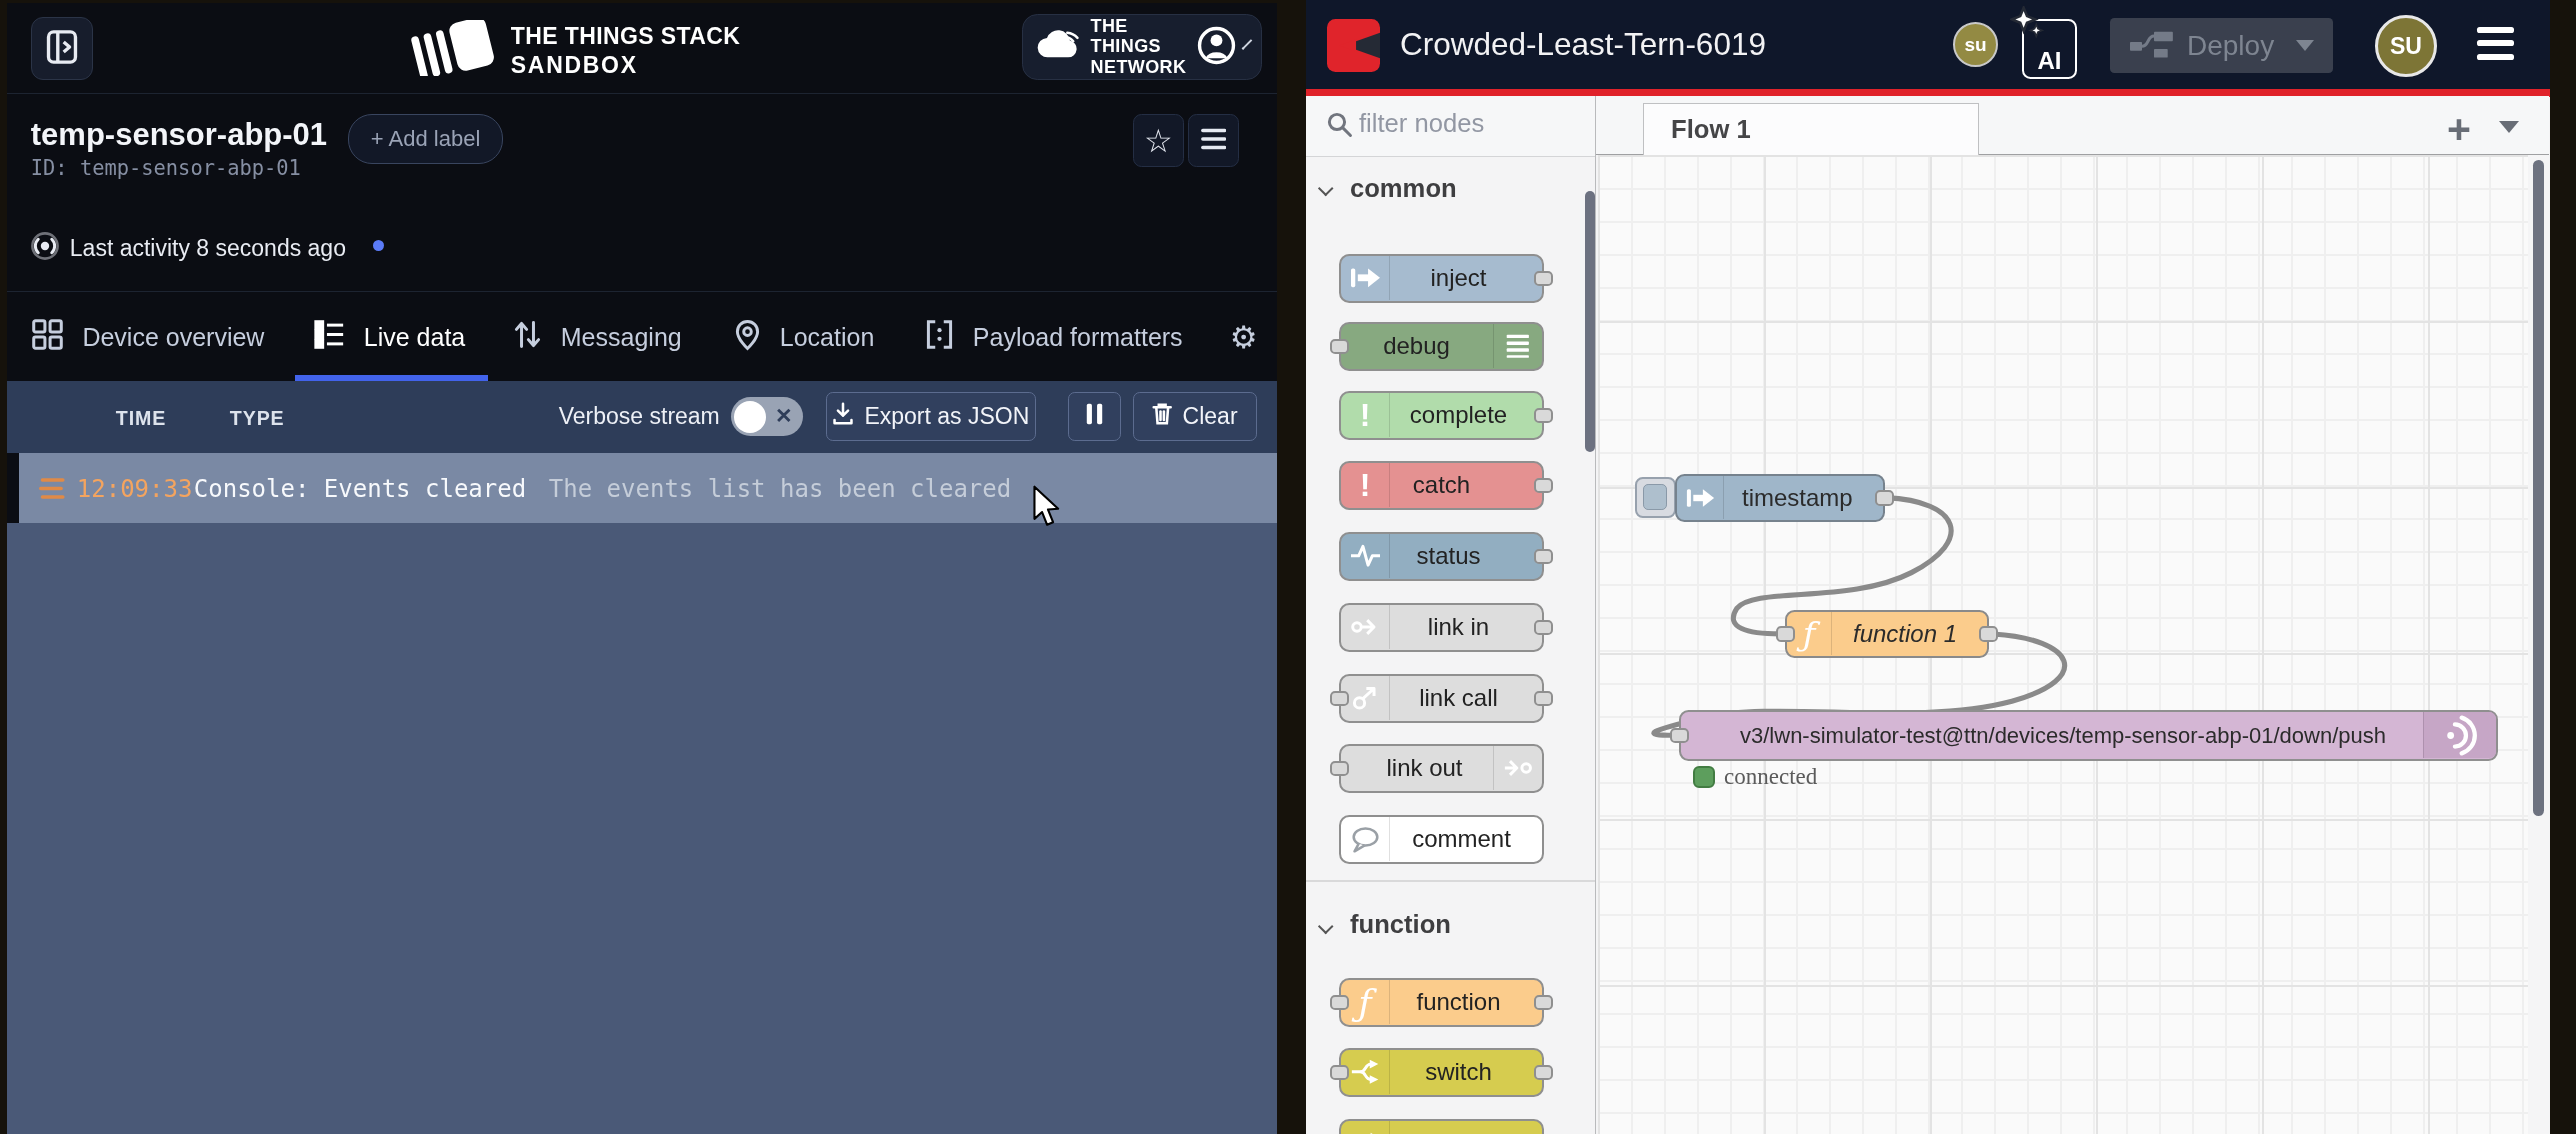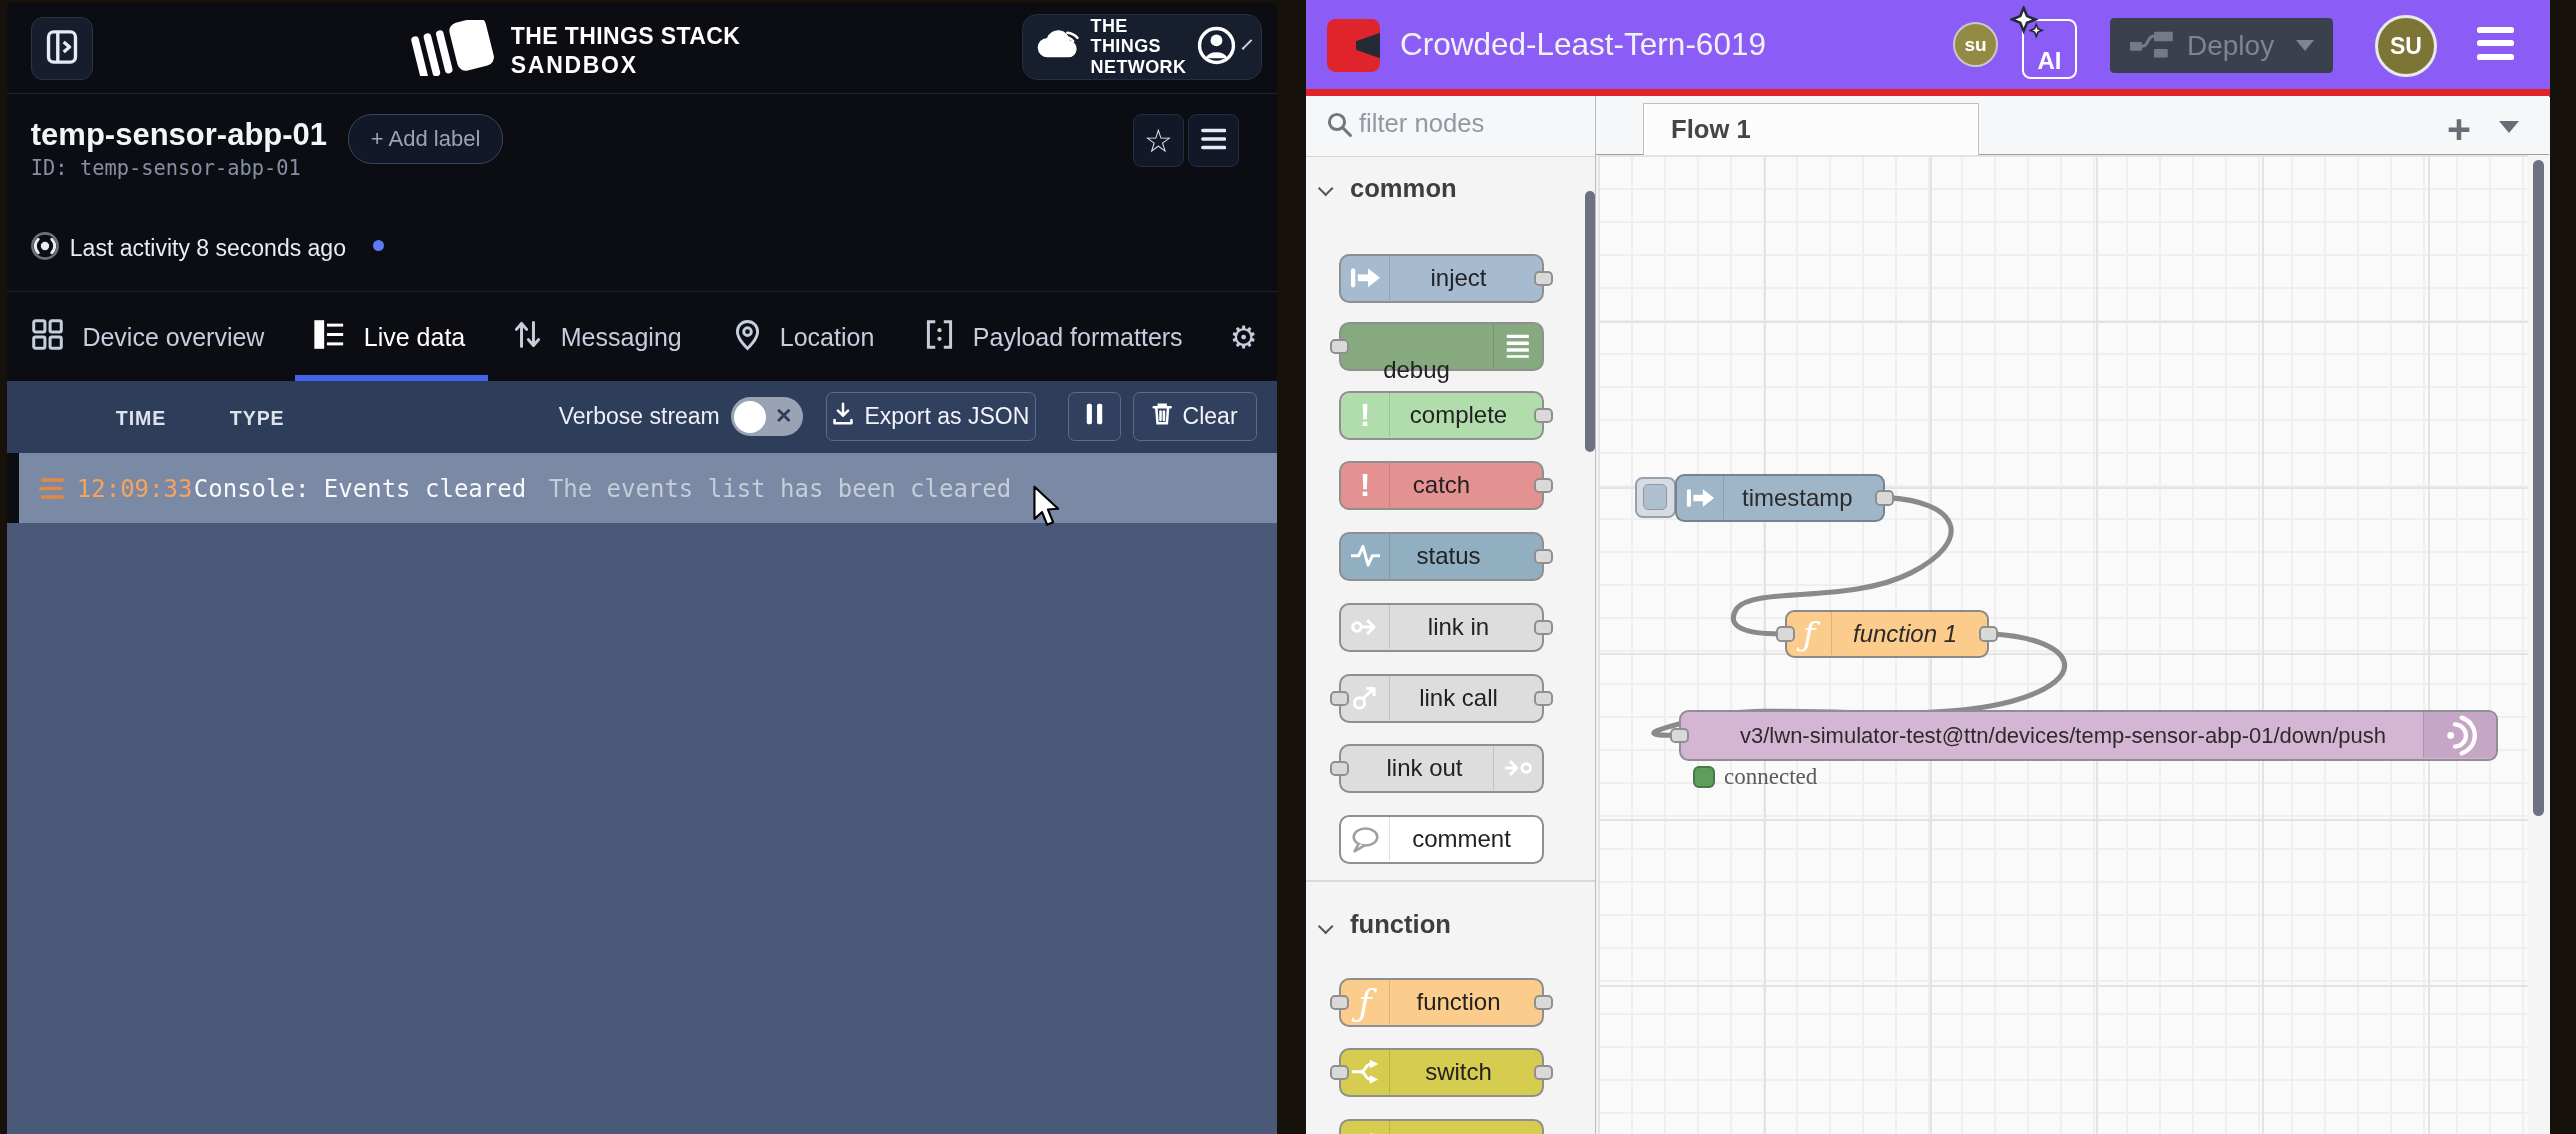--- a/index.html
+++ b/index.html
@@ -29,21 +29,21 @@
   .colh{position:absolute;top:25.6px;color:#dde3ec;font-size:19.6px;font-weight:bold;letter-spacing:0.9px;margin-left:48px;}
   .toggle{position:absolute;left:724px;top:16px;width:72px;height:39px;border-radius:19.6px;background:#99a3b4;}
   .toggle .knob{position:absolute;left:3.4px;top:3.4px;width:32px;height:32px;border-radius:50%;background:#ffffff;}
   .toggle .x{position:absolute;right:10.2px;top:6.8px;color:#2e3d59;font-size:21px;font-weight:bold;}
   .bar-btn{position:absolute;top:11px;height:49px;border:1.7px solid #5c6c8f;border-radius:6.8px;background:#31405e;color:#f2f4f9;font-size:23px;display:flex;align-items:center;justify-content:center;gap:10.2px;box-sizing:border-box;}
   .event-row{position:absolute;left:0;top:450px;width:100%;height:70px;background:#7a89a4;margin-left:12px;}
   .mono{font-family:"DejaVu Sans Mono",monospace;}
   .ttn-body{position:absolute;left:0;top:520px;width:100%;height:612px;background:#4a5977;}
   
   .nr{position:absolute;left:1306px;top:0;width:1244px;height:1135px;background:#f4f4f5;overflow:hidden;}
-  .nr-header{position:absolute;left:0;top:0;width:100%;height:89px;background:#8b5cf6;}
+  .nr-header{position:absolute;left:0;top:0;width:100%;height:89px;background:#0f172a;}
   .nr-red{position:absolute;left:0;top:89px;width:100%;height:7.7px;background:#e0222a;}
   .nr-title{position:absolute;left:94px;top:25.6px;color:#f2f2f4;font-size:31.5px;font-weight:500;}
   .avatar{border-radius:50%;color:#fff;display:flex;align-items:center;justify-content:center;font-weight:bold;}
   .deploy{position:absolute;left:804px;top:18px;width:223px;height:55px;background:#3a404e;border-radius:4.3px;display:flex;align-items:center;}
   .deploy-label{color:#7e8591;font-size:28px;margin-left:22px;}
   .deploy-caret{position:absolute;right:19px;top:22px;width:0;height:0;border-left:9.4px solid transparent;border-right:9.4px solid transparent;border-top:11px solid #7e8591;}
   .burger b{display:block;width:37px;height:6px;background:#fff;border-radius:2.6px;margin:7.7px 0;}
   
   .palette{position:absolute;left:0;top:96px;width:290px;height:1038px;background:#f4f4f5;border-right:1.7px solid #b9babc;box-sizing:border-box;overflow:hidden;}
   .psearch{position:absolute;left:0;top:0;width:100%;height:60px;background:#f6f7f8;border-bottom:1.7px solid #d4d5d7;}
@@ -356,21 +356,21 @@
         <div class="pn-icon right">
             <svg width="25.6" height="25.6" viewBox="0 0 30 30">
               <g fill="#fff">
                 <rect x="2" y="2" width="26" height="4" rx="1"></rect>
                 <rect x="2" y="10" width="26" height="4" rx="1"></rect>
                 <rect x="2" y="18" width="26" height="4" rx="1"></rect>
                 <rect x="2" y="26" width="26" height="3" rx="1"></rect>
               </g>
             </svg>
           </div>
-        <div class="pn-label" style="padding-right:50px;box-sizing:border-box;margin-top:24px;">debug</div>
+        <div class="pn-label" style="padding-right:50px;box-sizing:border-box;">debug</div>
         <div class="port pl"></div>
       </div>
 
       <div class="pnode" style="top:295px;background:#b1dcab;">
         <div class="pn-icon left" style="color:#fff;font-size:32px;font-weight:bold;">!</div>
         <div class="pn-label" style="padding-left:34px;box-sizing:border-box;">complete</div>
         <div class="port pr"></div>
       </div>
 
       <div class="pnode" style="top:365px;background:#e49191;">

